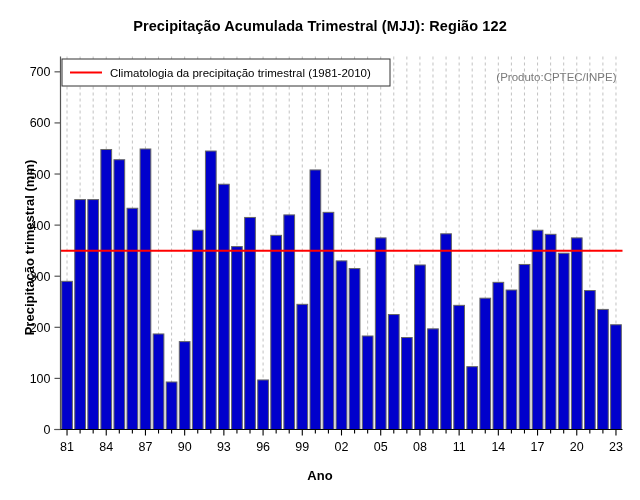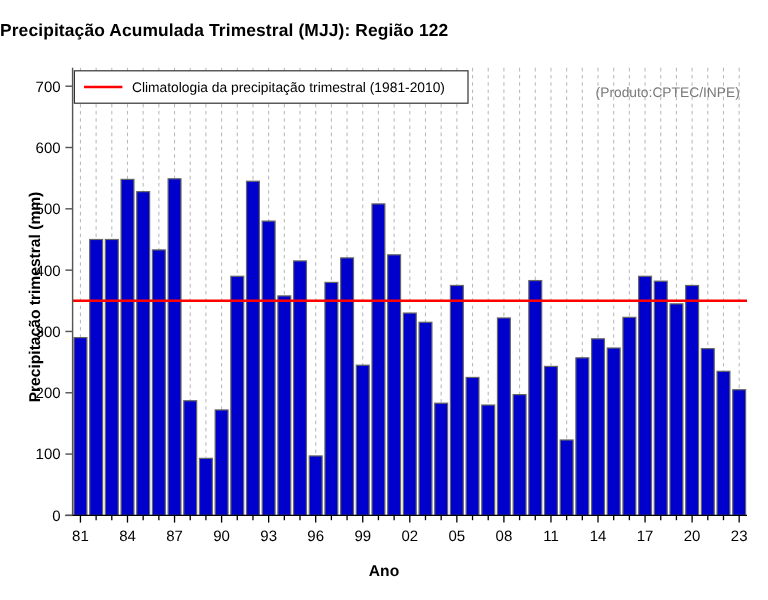--- a/index.html
+++ b/index.html
@@ -19,21 +19,21 @@
     left: 0; top: 0;
     width: 640px;
     height: 500px;
     background: #ffffff;
   }
   #chart-title {
     position: absolute;
     left: 0;
     top: 18px;
     width: 640px;
-    text-align: left;
+    text-align: center;
     font-size: 14.5px;
     font-weight: bold;
     color: #000000;
     letter-spacing: 0.1px;
   }
   #ylabel {
     position: absolute;
     left: -101px;
     top: 240px;
     width: 260px;

